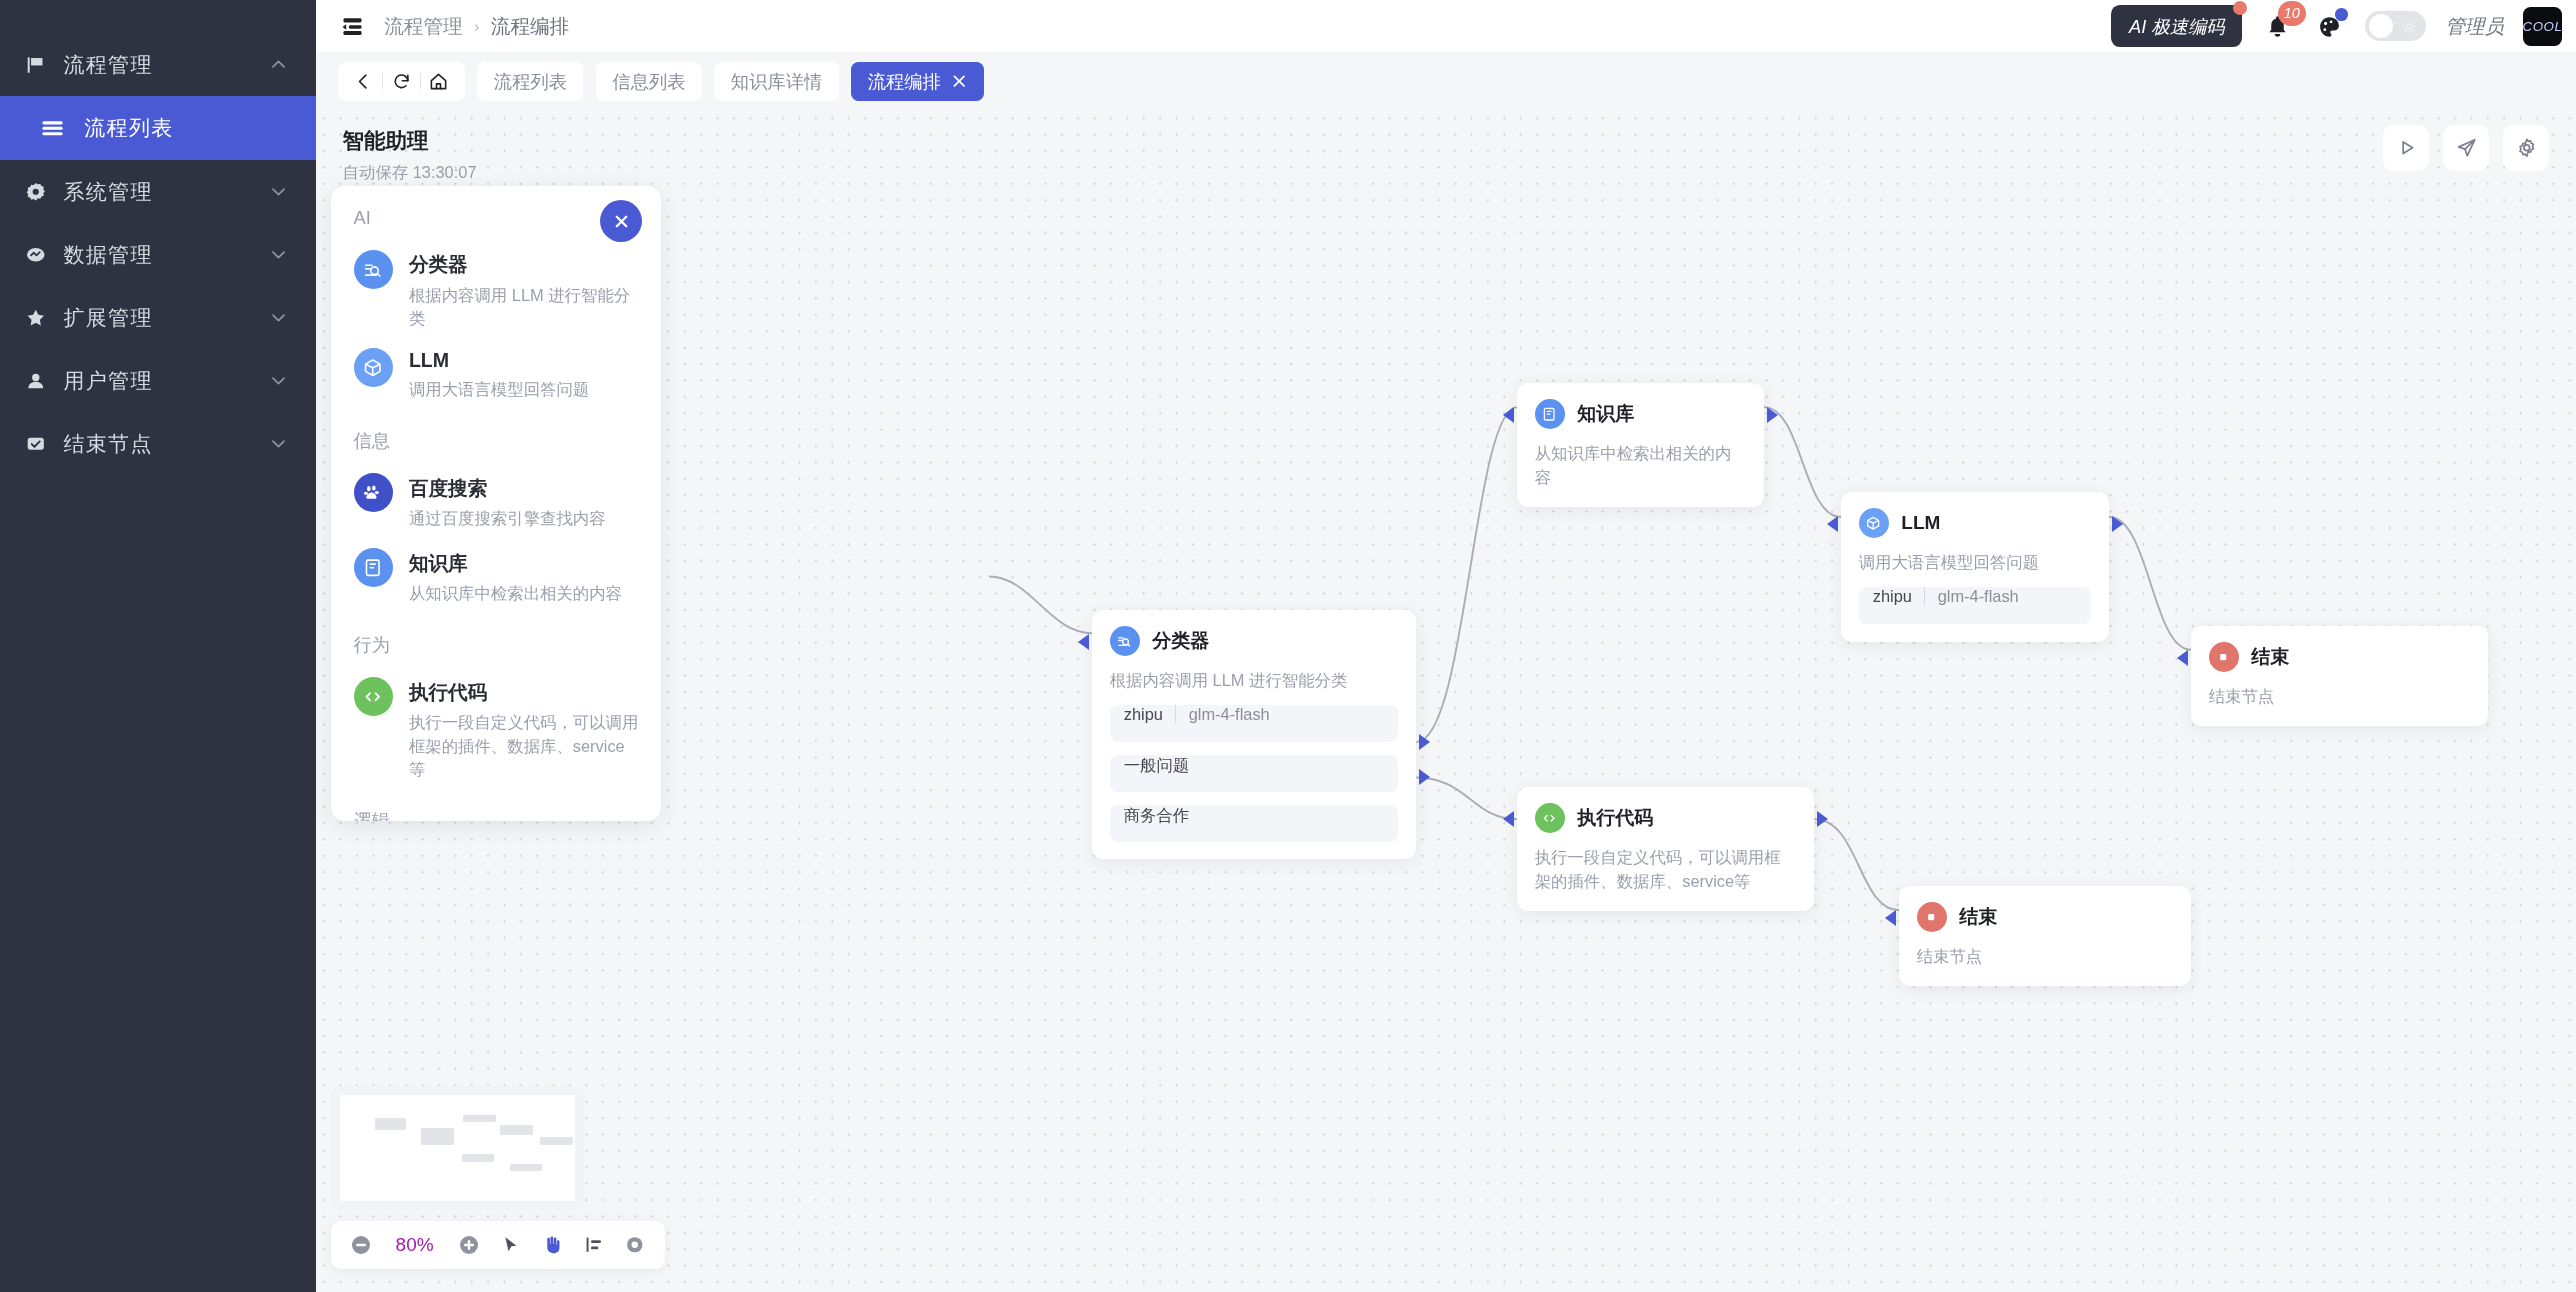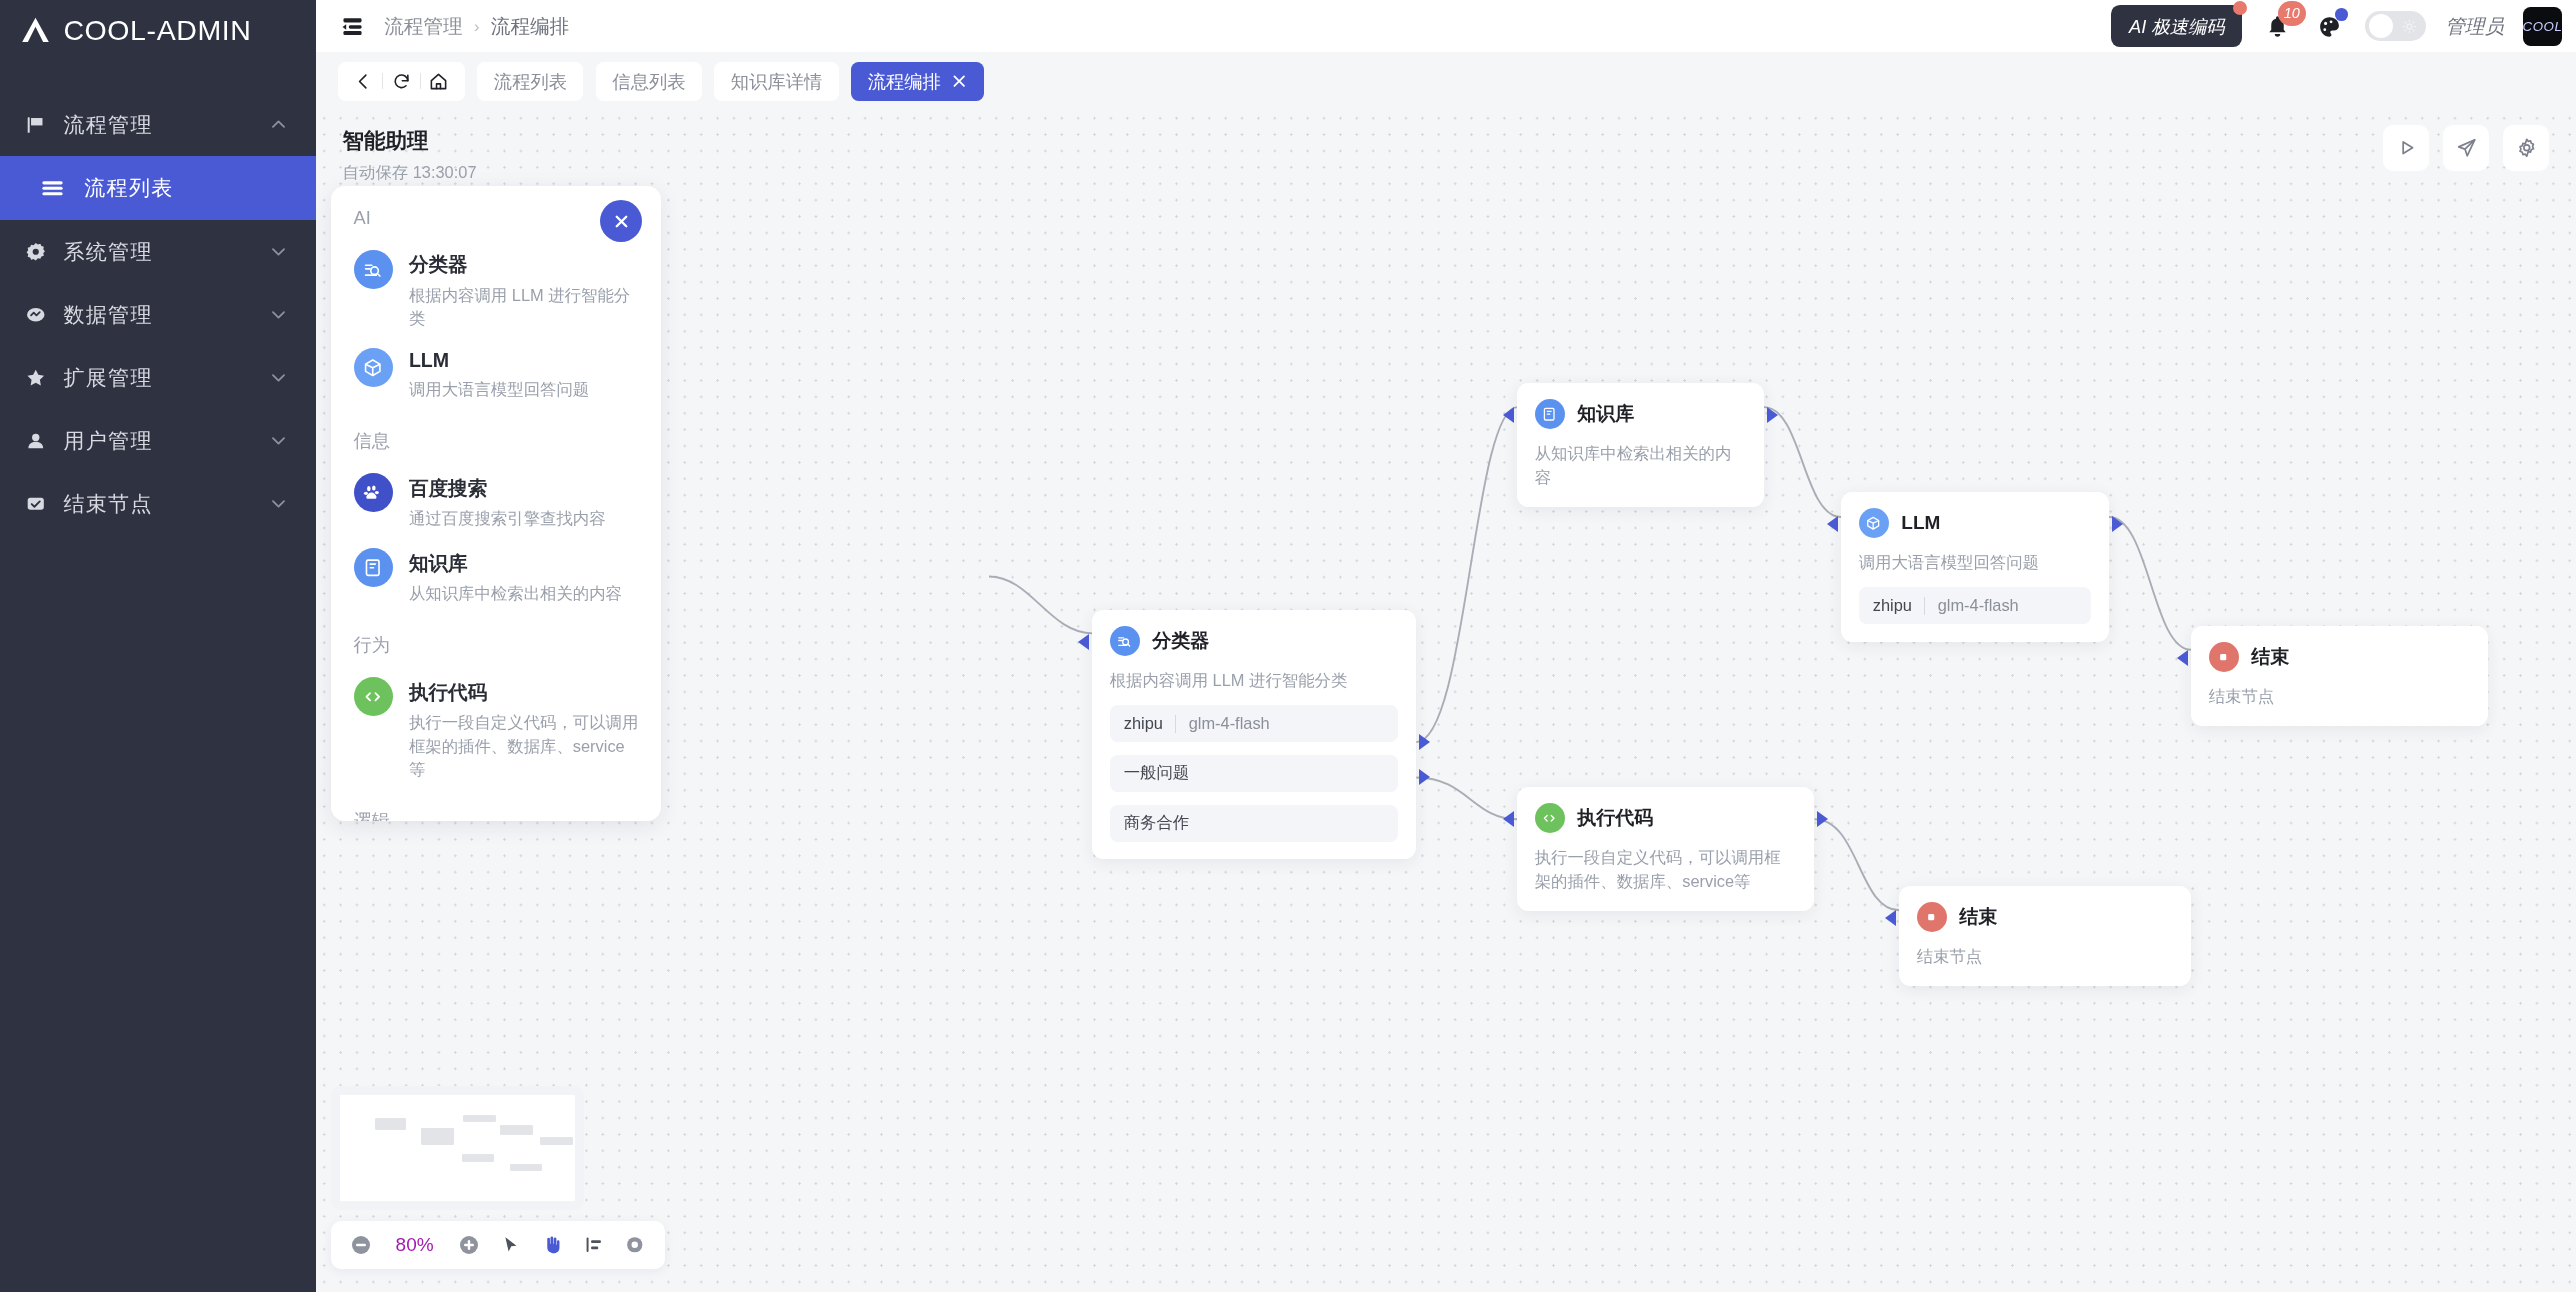--- a/index.html
+++ b/index.html
@@ -151,21 +151,21 @@
     position: absolute; background: #fff; border-radius: 11.4px;
     box-shadow: 0 3.8px 16.4px rgba(32,38,60,.07);
     padding: 16.4px 17.7px 17.7px 17.7px;
   }
   .node-head { display: flex; align-items: center; gap: 12.6px; }
   .node-ico { width: 30px; height: 30px; border-radius: 50%; flex: 0 0 30px; display: flex; align-items: center; justify-content: center; }
   .node-name { font-size: 19px; font-weight: bold; color: #1f2127; }
   .node-desc { font-size: 16.4px; color: #9aa0ab; margin-top: 12.6px; line-height: 1.45; }
   .node-row {
     margin-top: 12.6px; background: #f4f5f9; border-radius: 7.6px;
-    height: 37px; display: flex; align-items: center; padding: 0 14px; gap: 12.6px;
+    height: 37px; display: flex; padding: 0 14px; gap: 12.6px;
     font-size: 16.4px; color: #43474f;
   }
   .node-row .vdiv { width: 0.6px; height: 17.7px; background: #d6d9e2; }
   .node-row .req { margin-left: auto; font-size: 16px; color: #6f737e; }
   .node-row .t-ico { width: 17.7px; height: 17.7px; flex: 0 0 17.7px; }
   .node-row .model { color: #8b8f99; }
 
   .port { position: absolute; width: 0; height: 0; border-top: 8.9px solid transparent; border-bottom: 8.9px solid transparent; }
   .port-in { border-right: 11.4px solid #4a5ad4; }
   .port-out { border-left: 11.4px solid #4a5ad4; }
@@ -188,29 +188,20 @@
   .zb-pct { font-size: 19px; color: #a21caf; min-width: 54px; text-align: center; cursor: pointer; }
 
   svg { display: block; }
 </style>
 </head>
 <body>
 
 <div id="app">
 
   <aside class="sidebar">
-    <div class="brand">
-      <span class="brand-logo">
-        <svg viewBox="0 0 52 52" width="33" height="33">
-          <path d="M26 6 L47 44 L38 44 L26 20 L14 44 L5 44 Z" fill="#fff"></path>
-          <path d="M26 24 L34 39 L18 39 Z" fill="#2f3241"></path>
-        </svg>
-      </span>
-      <span class="brand-text">COOL-ADMIN</span>
-    </div>
 
     <nav class="menu">
 
       <div class="menu-item">
         <span class="mi-icon">
           <svg viewBox="0 0 32 32" width="21.5" height="21.5" fill="#d8dae2">
             <rect x="4" y="5" width="3" height="23" rx="1"></rect>
             <path d="M9 6 h17 v11 h-17 z"></path>
           </svg>
         </span>

